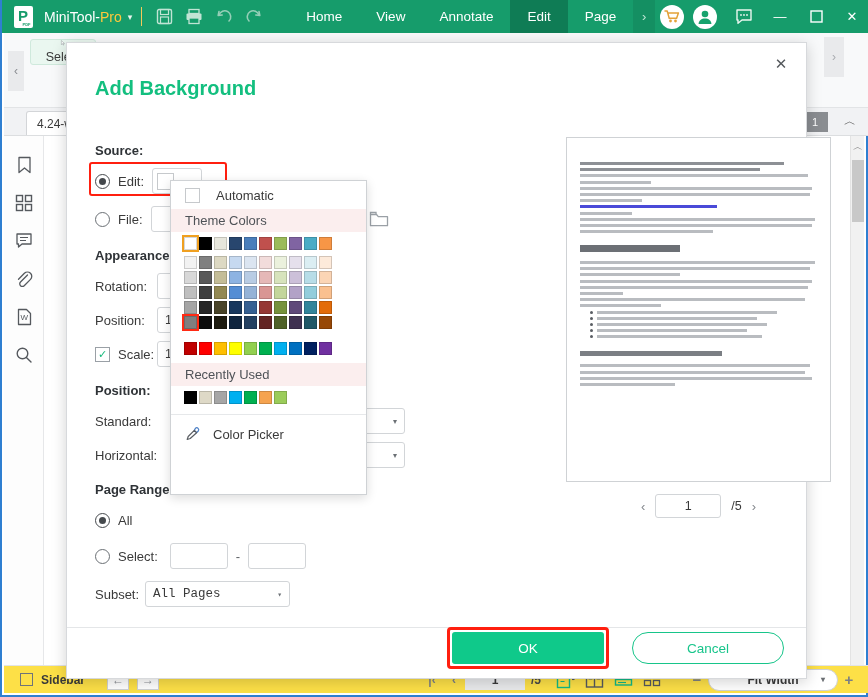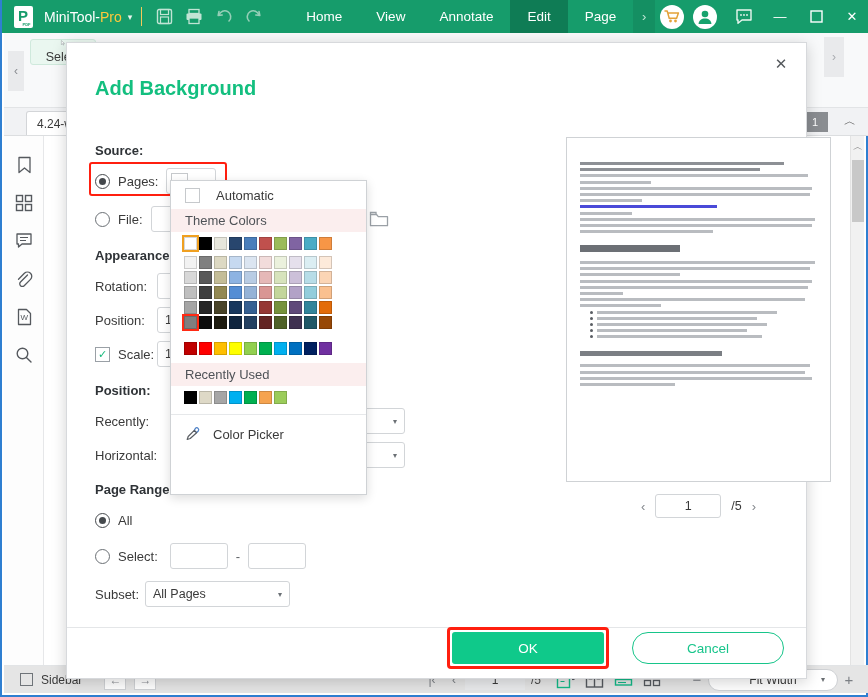--- a/index.html
+++ b/index.html
@@ -70,22 +70,22 @@
   .rail-ic { width:40px; height:38px; display:flex; align-items:center; justify-content:center; color:#55595e;}
 
   
   .canvas { position:absolute; left:42px; top:136px; right:2px; bottom:30px; background:#ffffff; }
   .scroll-right { position:absolute; right:2px; top:136px; width:14px; bottom:30px; background:#f1f1f1;
                   border-left:1px solid #e3e3e3; }
   .scroll-thumb { position:absolute; top:24px; left:1px; width:12px; height:62px; background:#c8c8c8; }
   .scroll-up { position:absolute; top:4px; left:0; width:14px; text-align:center; font-size:10px; color:#666; }
 
   
-  .status { position:absolute; left:2px; bottom:2px; width:864px; height:28px; background:#e5e5e5;
-            border-top:1px solid #e2e4e6; display:flex; align-items:center; font-size:12px; color:#3a3a3a;}
+  .status { position:absolute; left:2px; bottom:2px; width:864px; height:28px; background:#fde047;
+            border-top:1px solid #e2e4e6; display:flex; align-items:center; font-size:12px; color:#3a3a3a;font-weight:bold;}
   .sb-check { width:13px; height:13px; border:1px solid #6f7479; margin-left:16px; }
   .sb-label { margin-left:8px; }
   .sq-btn { width:22px; height:20px; border:1px solid #cfd1d4; background:#fff; color:#8b8f94;
             display:flex; align-items:center; justify-content:center; font-size:12px; margin-left:8px; }
   .sb-right { margin-left:auto; display:flex; align-items:center; }
   .nav-ic { width:22px; text-align:center; color:#7b7f84; font-size:12px; }
   .pagefield { width:60px; height:21px; background:#e9eaec; display:flex; align-items:center;
                justify-content:center; font-size:12px; }
   .ptot { margin-left:6px; color:#4a4a4a; }
   .vmode { width:24px; height:22px; display:flex; align-items:center; justify-content:center; margin-left:5px;}
@@ -410,21 +410,21 @@
     <div class="dlg-close">✕</div>
     <div class="dlg-title">Add Background</div>
 
     <div class="dlg-body">
       <div class="form">
 
         <div class="sec-label">Source:</div>
         <div style="position:relative;">
           <div class="row" style="margin-bottom:2px;">
             <span class="radio on"></span>
-            <span class="lab">Pages:</span>
+            <span class="lab">Edit:</span>
             <div class="swatchbtn" style="margin-left:8px;">
               <span class="sw" style="background: rgb(255, 255, 255);"></span>
               <span class="sc">▾</span>
             </div>
           </div>
           <div class="hl-red" style="left:-6px; top:-4px; width:138px; height:34px;"></div>
         </div>
 
         <div class="row" style="margin-top:8px;">
           <span class="radio"></span>
@@ -454,21 +454,21 @@
           <div class="inp" style="width:105px;">10</div>
         </div>
         <div class="row">
           <span class="chk">✓</span>
           <span class="lab" style="width:39px;">Scale:</span>
           <div class="inp" style="width:105px;">1</div>
         </div>
 
         <div class="sec-label" style="margin-top:14px;">Position:</div>
         <div class="row">
-          <span class="lab" style="width:72px;">Recently:</span>
+          <span class="lab" style="width:72px;">Standard:</span>
           <div class="sel" style="width:110px; margin-left:128px;">
             <span>rs</span>
             <span class="car">▾</span>
           </div>
         </div>
         <div class="row">
           <span class="lab" style="width:72px;">Horizontal:</span>
           <div class="sel" style="width:110px; margin-left:128px;">
             <span>s</span>
             <span class="car">▾</span>
@@ -482,21 +482,21 @@
         </div>
         <div class="row" style="margin-top:6px;">
           <span class="radio"></span>
           <span class="lab">Select:</span>
           <div class="inp" style="margin-left:12px; width:58px;"></div>
           <span style="margin:0 8px; color:#5a5e63;">-</span>
           <div class="inp" style="width:58px;"></div>
         </div>
         <div class="row" style="margin-top:8px;">
           <span class="lab" style="width:50px;">Subset:</span>
-          <div class="sel" style="width:145px;">
+          <div class="sel" style="width:145px;font-family:Liberation Mono, monospace;">
             <span>All Pages</span>
             <span class="car">▾</span>
           </div>
         </div>
       </div>
 
       <div class="preview-wrap">
         <div class="preview">
           <div class="pv-inner">
             <div class="pv-l b" style="width:86%"></div>

